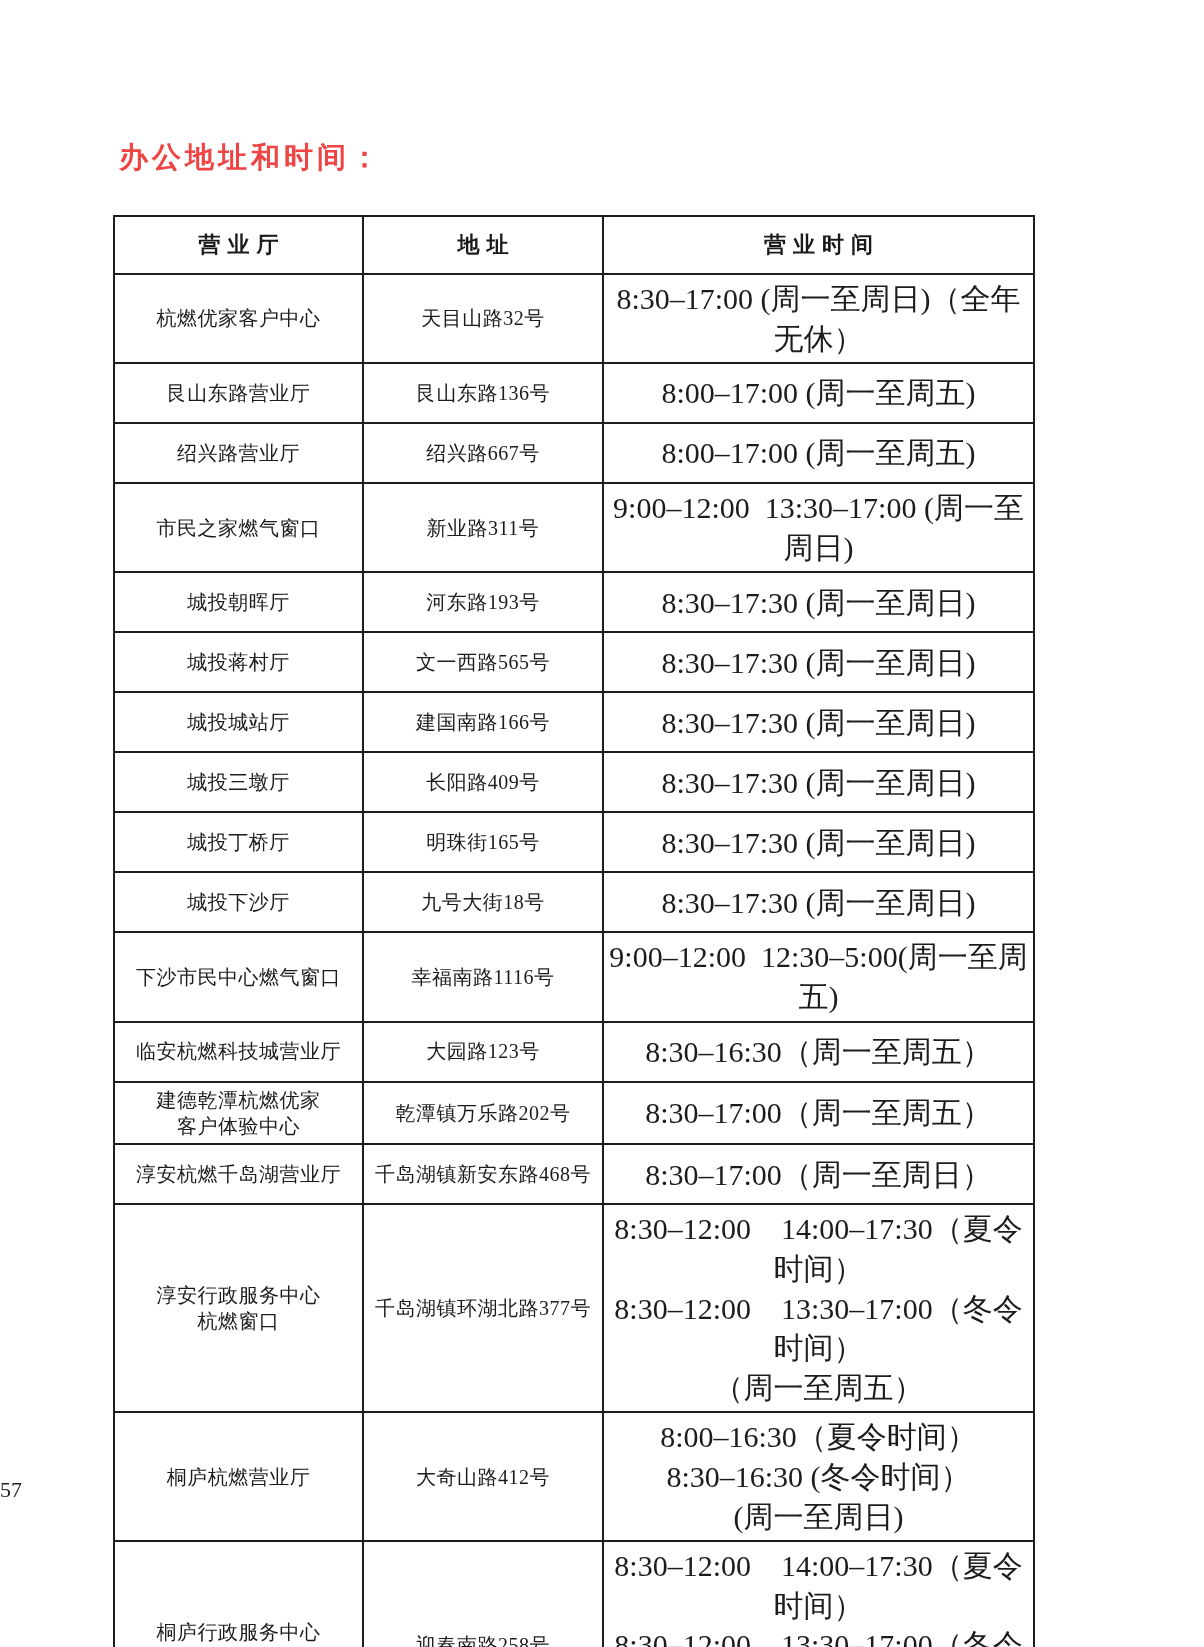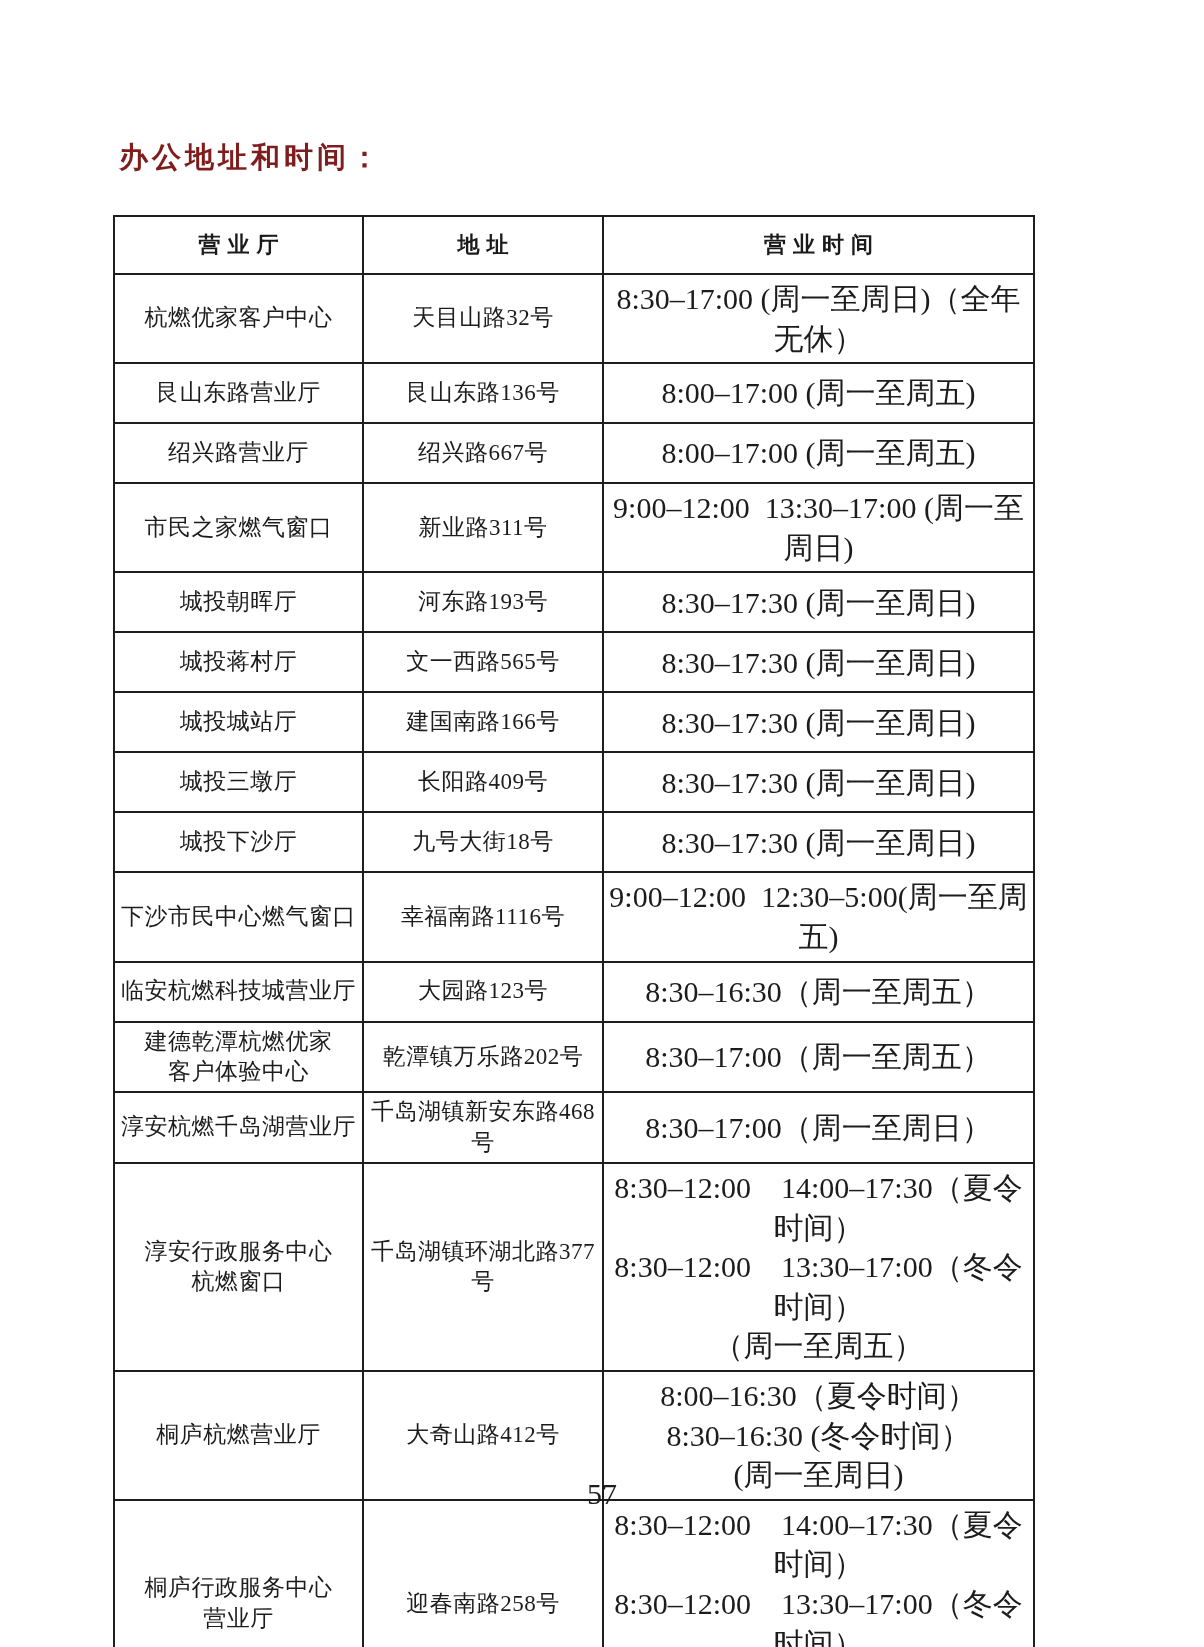--- a/index.html
+++ b/index.html
@@ -18,21 +18,21 @@
   }
   .doc-title {
     position: absolute;
     left: 119px;
     top: 138px;
     margin: 0;
     font-family: "Liberation Sans", "DejaVu Sans", sans-serif;
     font-size: 29px;
     font-weight: 700;
     letter-spacing: 4px;
-    color: #7f1d1d;
+    color: #ef4444;
   }
   table.offices {
     position: absolute;
     left: 113px;
     top: 215px;
     width: 920px;
     border-collapse: collapse;
     table-layout: fixed;
     border-radius: 10px;
   }
@@ -51,36 +51,36 @@
     font-family: "Liberation Sans", "DejaVu Sans", sans-serif;
     font-weight: 700;
     font-size: 22px;
     letter-spacing: 7px;
     padding: 2px 0 2px 7px; 
     color: #1a1a1a;
   }
   table.offices td {
     height: 50px;
     padding: 4px 3px;
-    font-size: 23px;
+    font-size: 20px;
     line-height: 1.32;
     white-space: pre-line;
     letter-spacing: 0.5px;
   }
   table.offices td.hours-cell {
     font-size: 30px;
     letter-spacing: 0px;
   }
   .page-number {
     position: absolute;
     left: 0;
     top: 1477px;
     width: 100%;
-    text-align: center;
-    font-size: 30px;
+    text-align: left;
+    font-size: 22px;
     color: #1c1c1c;
   }
 </style>
 </head>
 <body>
 
 <div class="page">
 
   <h1 class="doc-title">办公地址和时间：</h1>
 
@@ -132,20 +132,25 @@
           <td class="hall-cell">城投城站厅</td>
           <td class="address-cell">建国南路166号</td>
           <td class="hours-cell">8:30–17:30 (周一至周日)</td>
         </tr>
         <tr>
           <td class="hall-cell">城投三墩厅</td>
           <td class="address-cell">长阳路409号</td>
           <td class="hours-cell">8:30–17:30 (周一至周日)</td>
         </tr>
         <tr>
+          <td class="hall-cell">城投丁桥厅</td>
+          <td class="address-cell">明珠街165号</td>
+          <td class="hours-cell">8:30–17:30 (周一至周日)</td>
+        </tr>
+        <tr>
           <td class="hall-cell">城投下沙厅</td>
           <td class="address-cell">九号大街18号</td>
           <td class="hours-cell">8:30–17:30 (周一至周日)</td>
         </tr>
         <tr>
           <td class="hall-cell">下沙市民中心燃气窗口</td>
           <td class="address-cell">幸福南路1116号</td>
           <td class="hours-cell">9:00–12:00 12:30–5:00(周一至周五)</td>
         </tr>
         <tr>

